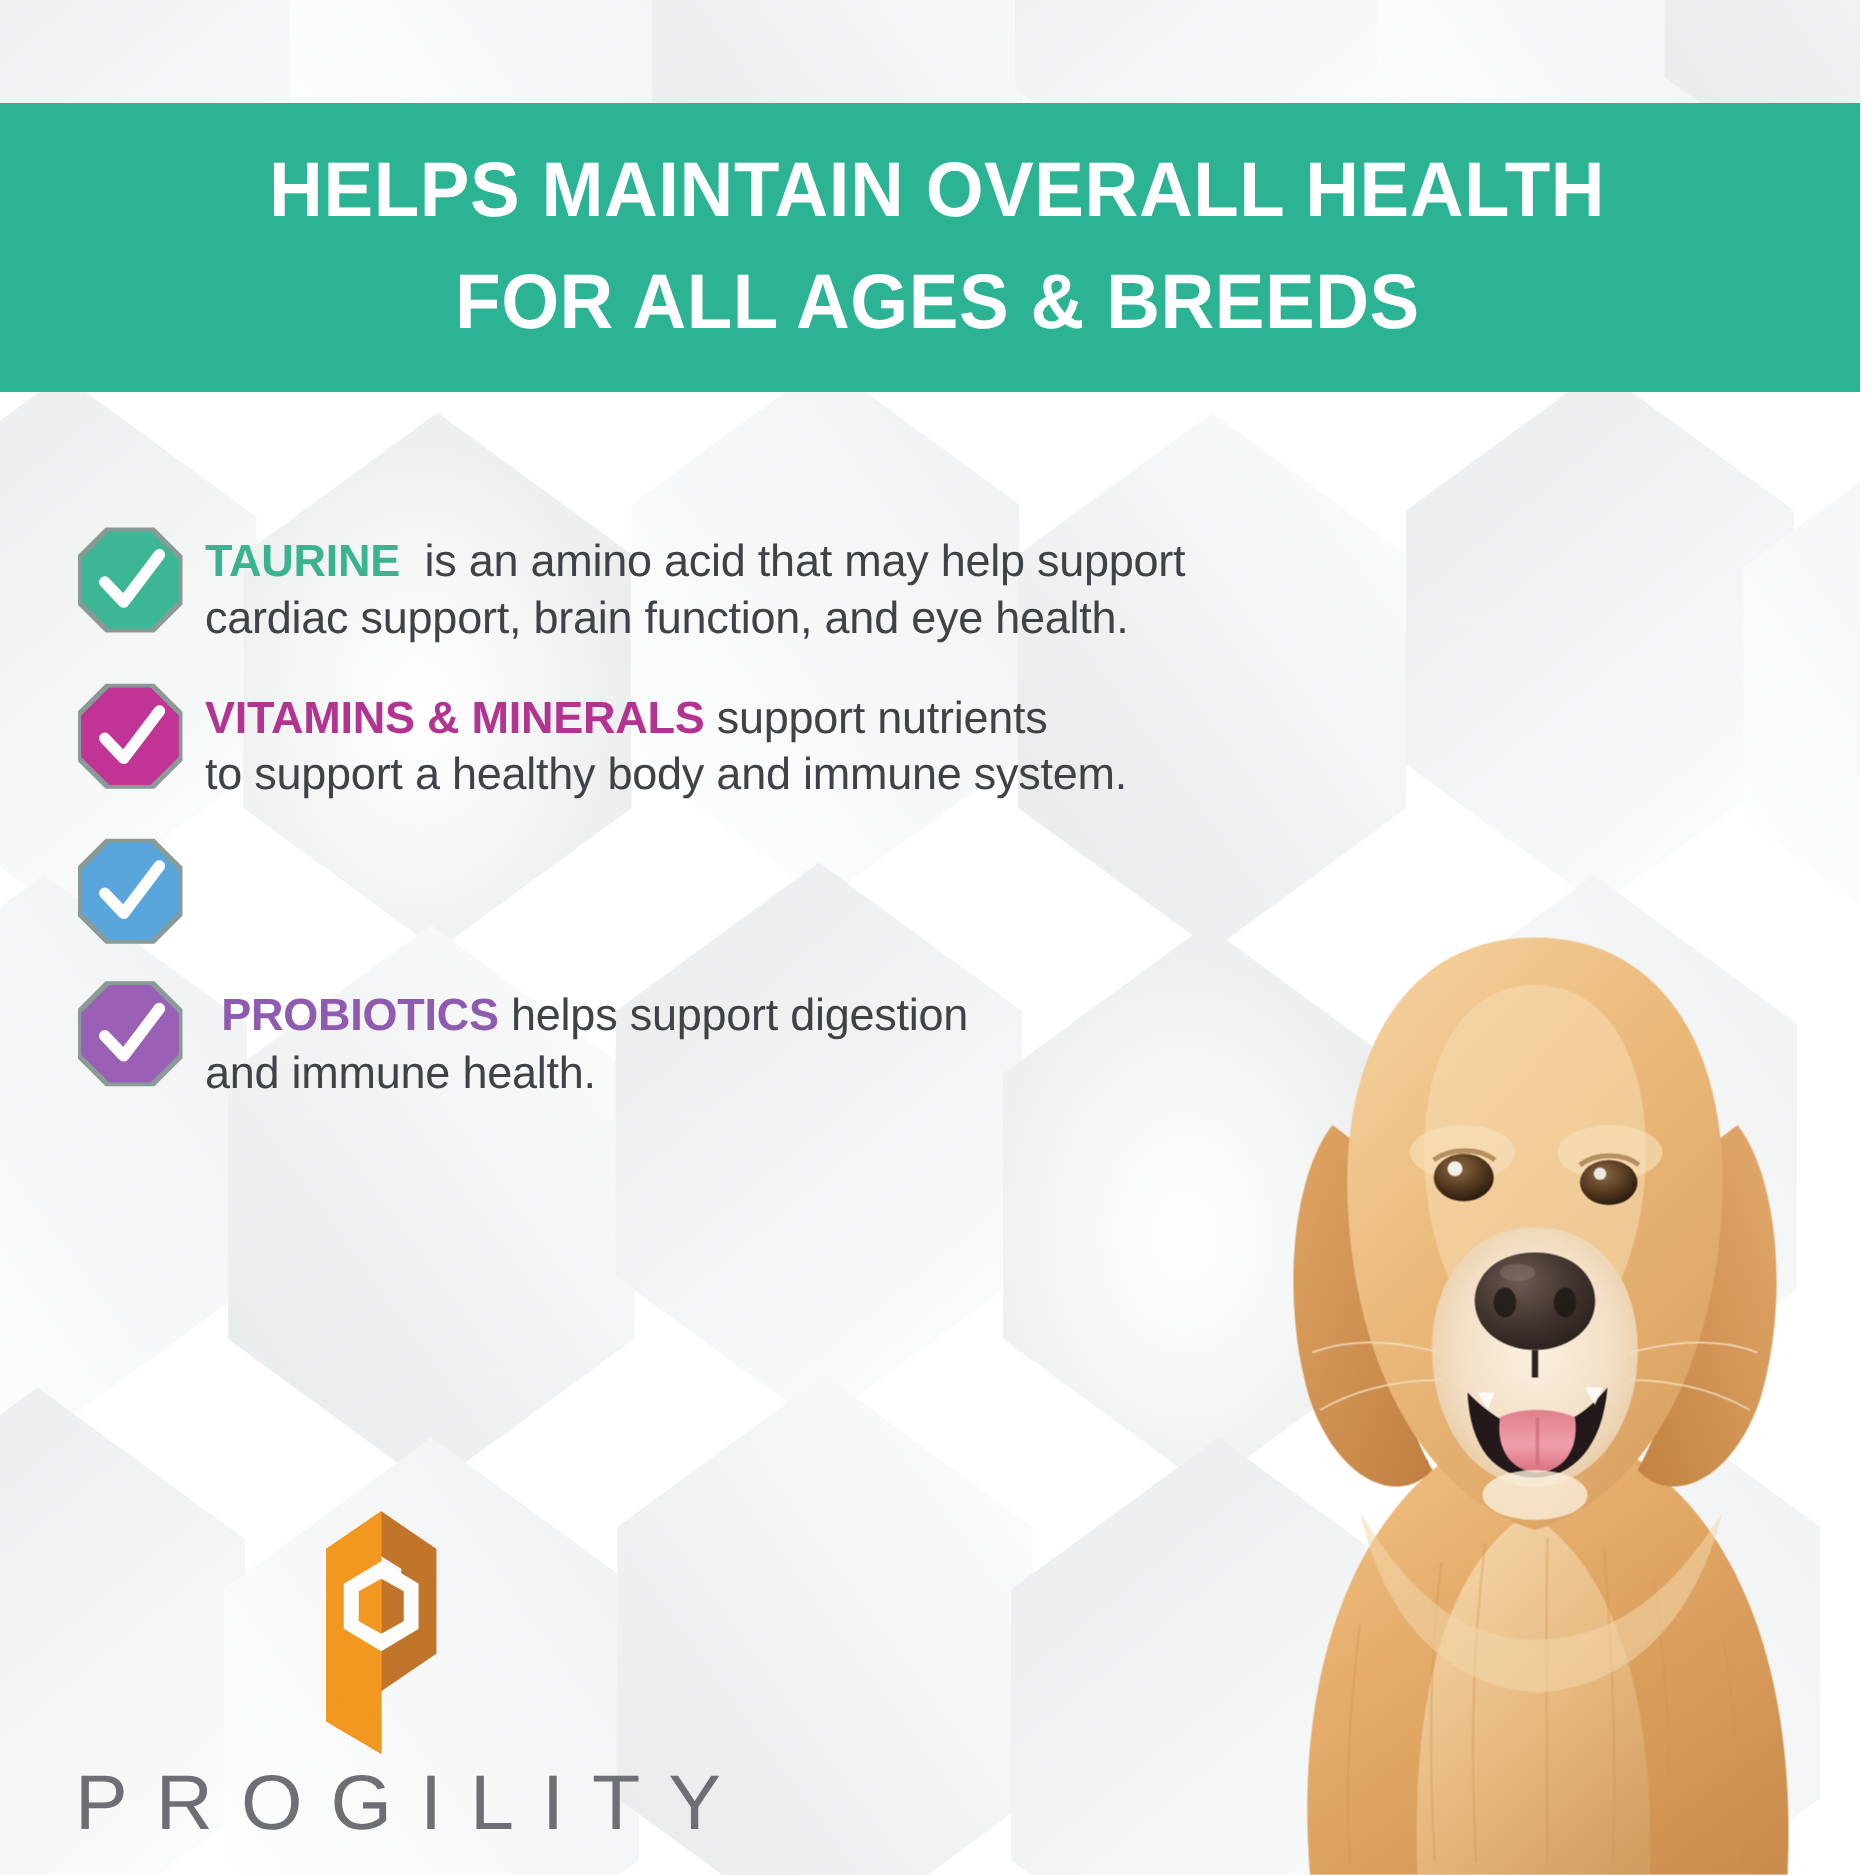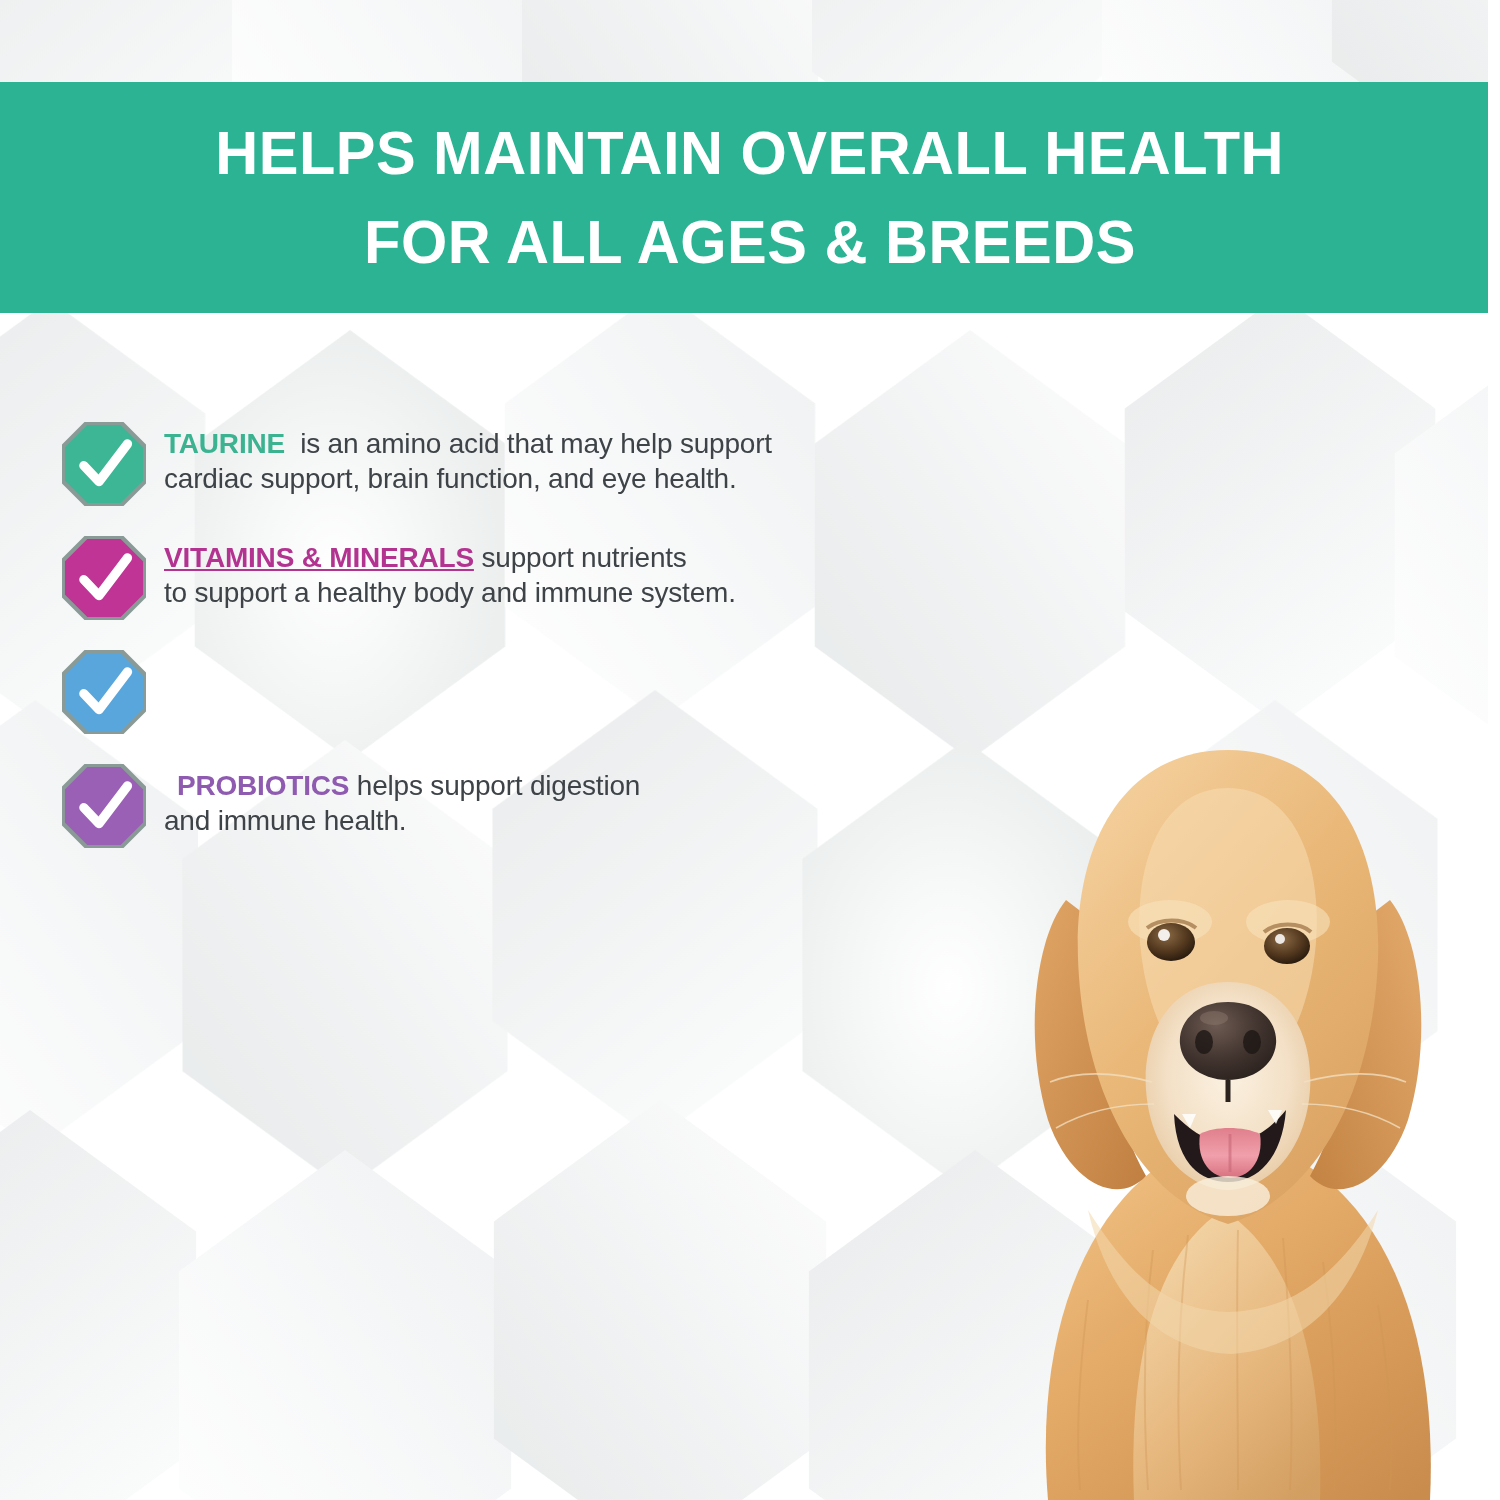--- a/index.html
+++ b/index.html
@@ -69,30 +69,30 @@
   }
   .badge{
     flex:0 0 auto;
     width:84px;height:84px;
     position:relative;
     margin-right:18px;
     margin-top:4px;
   }
   .badge svg{display:block;width:84px;height:84px;}
   .benefit-text{
-    font-size:28px;
+    font-size:36px;
     line-height:1.26;
     color:#3e4347;
     padding-top:8px;
     font-stretch:condensed;
     letter-spacing:-0.2px;
   }
   .kw{font-weight:bold;}
   .kw-taurine{color:#3bb391;}
-  .kw-vitamins{color:#b33391;text-decoration:underline;}
+  .kw-vitamins{color:#b33391;}
   .kw-colostrum{color:#4ea3de;}
   .kw-probiotics{color:#8f5bb0;margin-left:13px;}
 
   
   .benefit.b1 .benefit-text{ }
   .benefit.b2{margin-top:6px;}
   .benefit.b3{margin-top:10px;}
   .benefit.b4{margin-top:12px;}
 
   
@@ -345,14 +345,36 @@
       </div>
       <div class="benefit-text">
         <span class="kw kw-probiotics">PROBIOTICS</span>
         <span>helps support digestion</span><br>
         <span>and immune health.</span>
       </div>
     </div>
 
   </div>
 
+  <div class="logo">
+    <svg class="logo-mark" viewBox="0 0 160 200" aria-hidden="true">
+
+      <polygon points="80,4 80,62 42,84 42,118 80,140 80,198 36,172 36,34" fill="#f2971f"></polygon>
+      <polygon points="36,34 80,4 80,62 42,84 42,118 80,140 80,198 36,172" fill="#f2971f"></polygon>
+
+      <polygon points="36,34 80,4 80,198 36,172" fill="#f2971f"></polygon>
+
+      <polygon points="80,4 124,34 124,118 80,148 80,112 96,102 96,50 80,40" fill="#c1752a"></polygon>
+
+      <polygon points="80,44 110,62 110,98 80,116 50,98 50,62" fill="#fdfdfd"></polygon>
+
+      <polygon points="80,58 80,102 62,92 62,68" fill="#f2971f"></polygon>
+
+      <polygon points="80,58 98,68 98,92 80,102" fill="#c1752a"></polygon>
+
+      <polygon points="80,116 124,118 124,34 110,42 110,104" fill="#c1752a"></polygon>
+
+      <polygon points="36,150 80,172 80,198 36,172" fill="#f2971f"></polygon>
+    </svg>
+    <div class="logo-word">PROGILITY</div>
+  </div>
 
 </div>
 
 </body></html>

